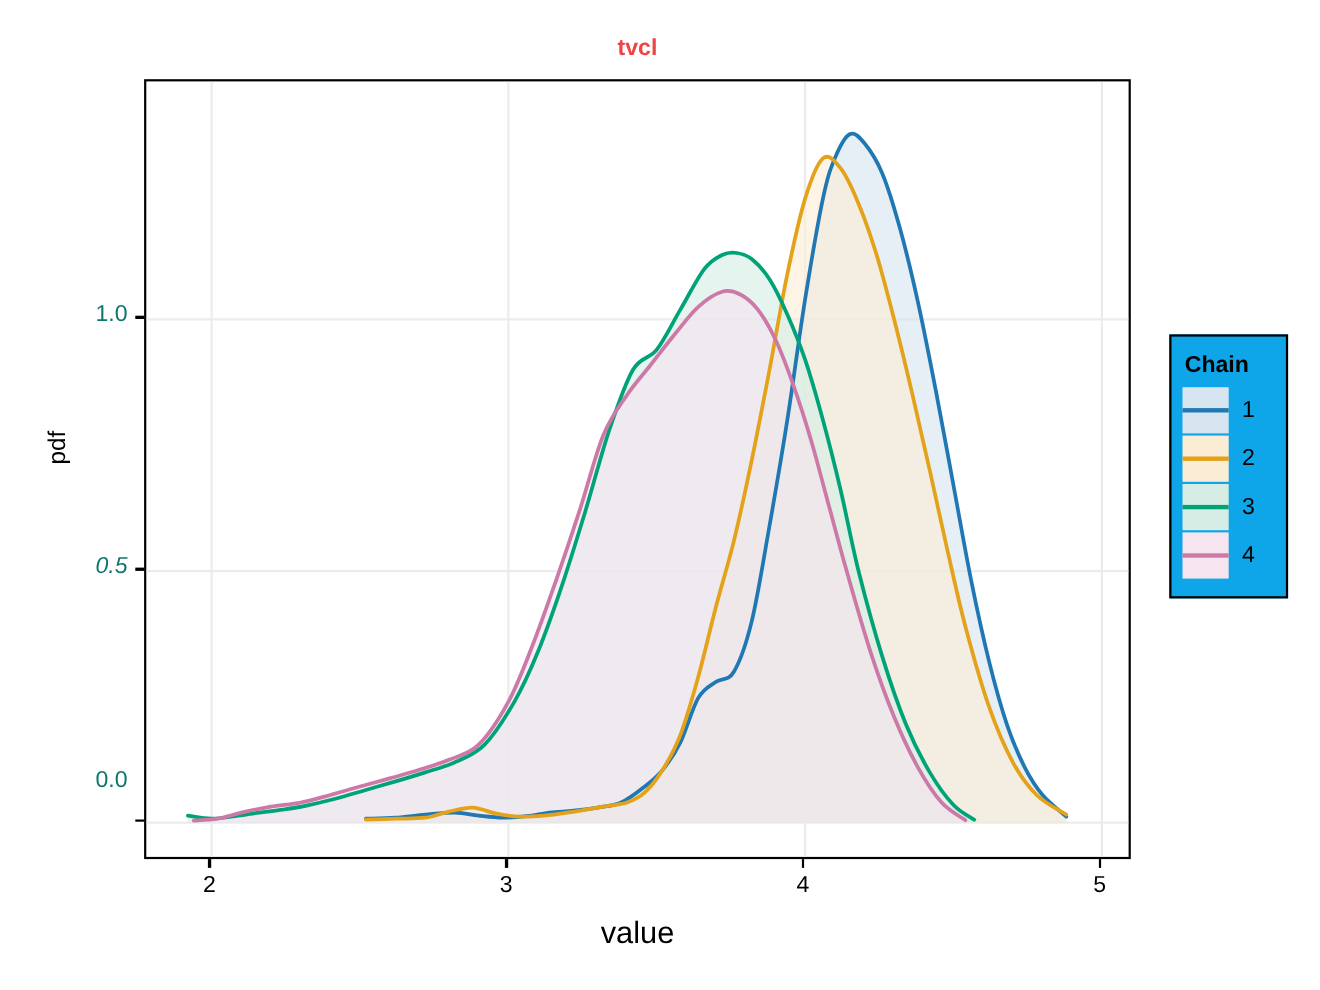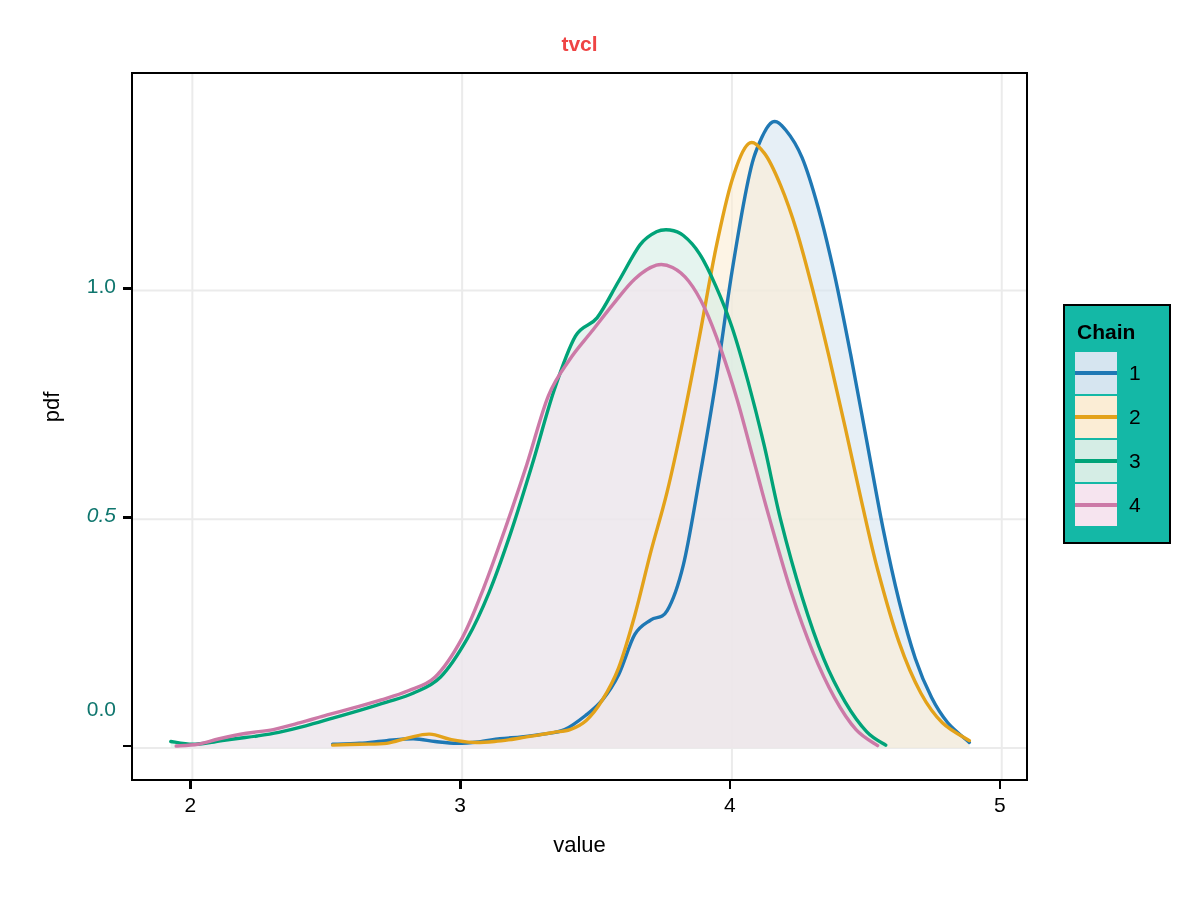--- a/index.html
+++ b/index.html
@@ -62,21 +62,21 @@
     transform-origin: center center;
     color: #000000;
   }
 
   .axis-label-x {
     position: absolute;
     left: 131px;
     top: 832px;
     width: 897px;
     text-align: center;
-    font-size: 22px;
+    font-size: 28px;
     color: #000000;
   }
 
   .ytick-label {
     position: absolute;
     right: 1084px;
     width: 80px;
     text-align: right;
     font-size: 21px;
     color: #0f766e;
@@ -106,21 +106,21 @@
     background: #000000;
     top: 781px;
   }
 
   .legend {
     position: absolute;
     left: 1063px;
     top: 304px;
     width: 108px;
     border: 2px solid #000000;
-    background: #14b8a6;
+    background: #0ea5e9;
     box-sizing: border-box;
     padding: 12px 10px 14px 10px;
   }
   .legend-title {
     font-size: 21px;
     font-weight: bold;
     color: #000000;
     margin: 2px 0 8px 2px;
   }
   .legend-row {

